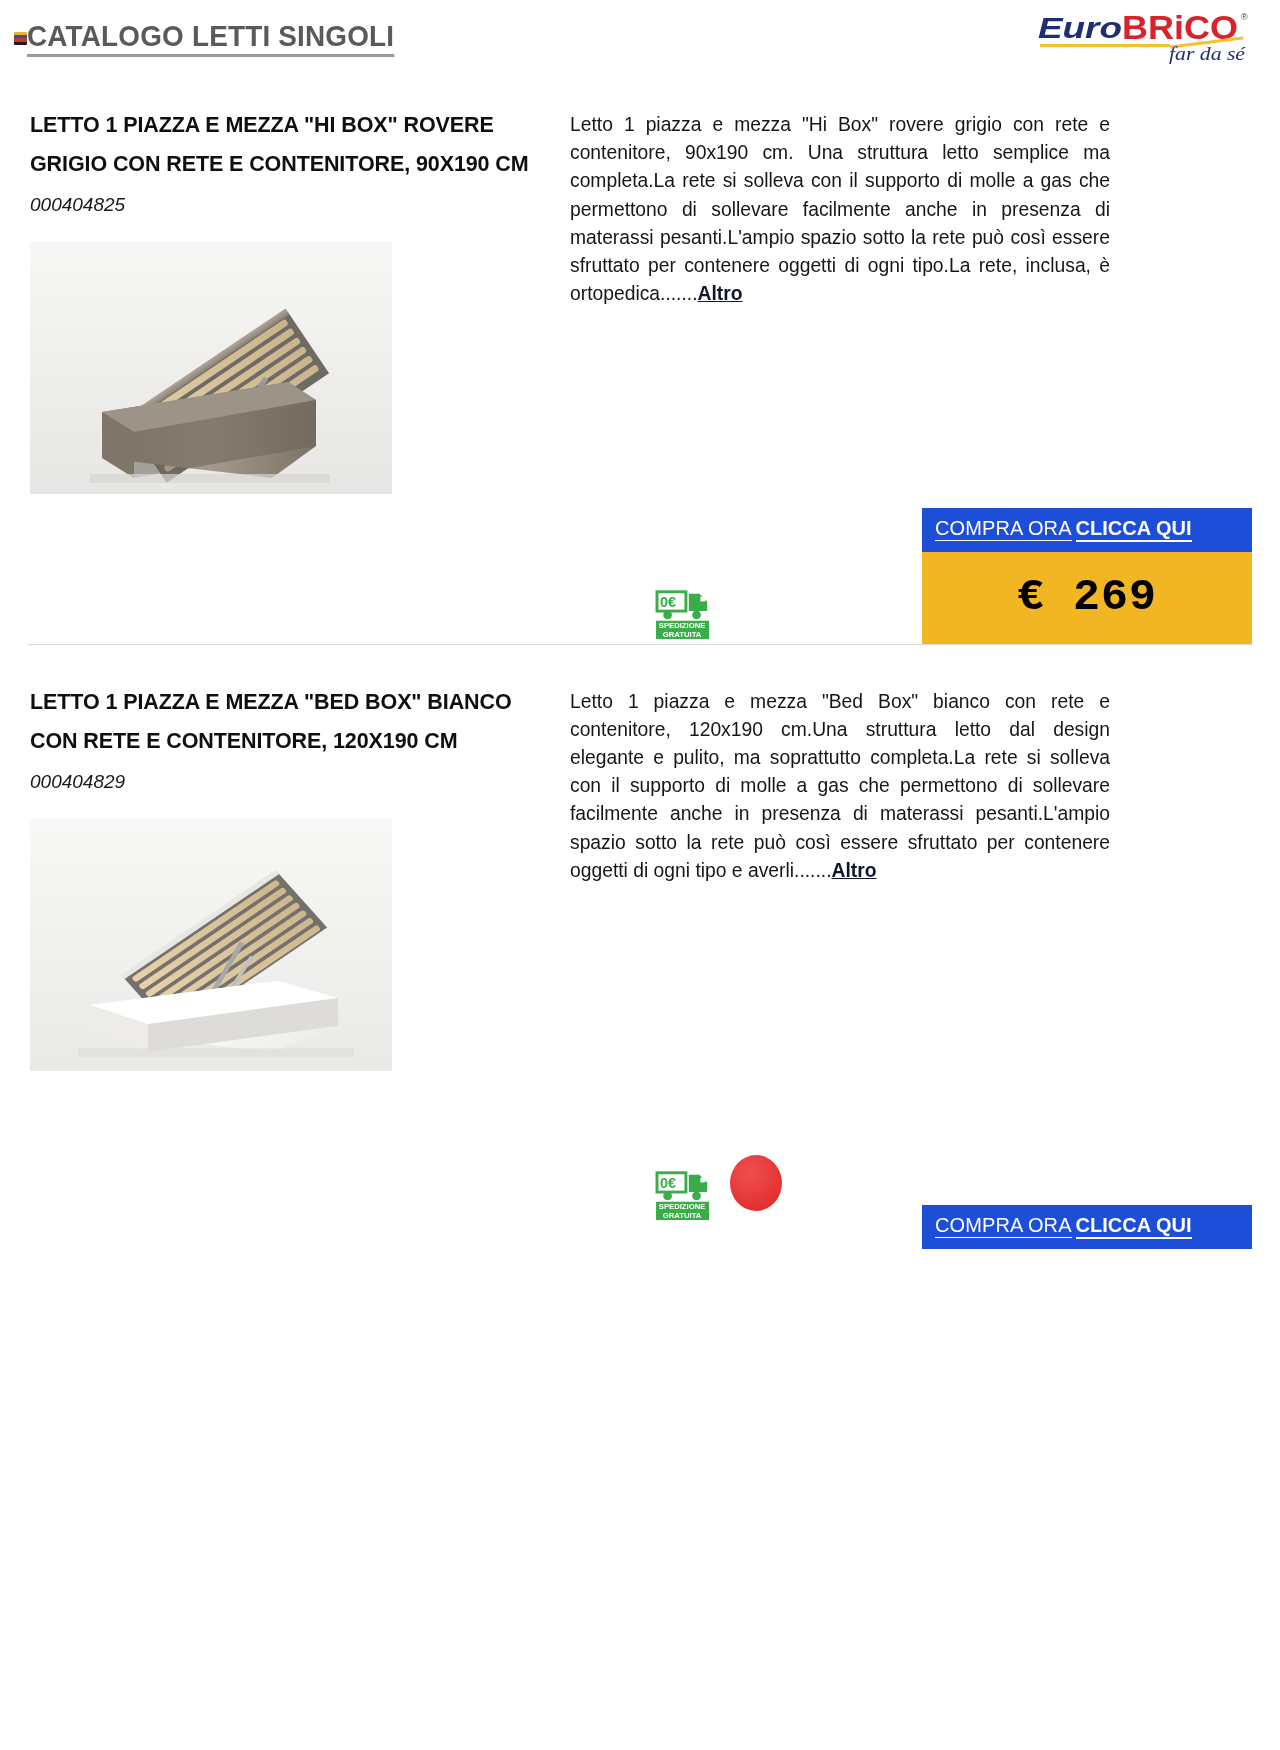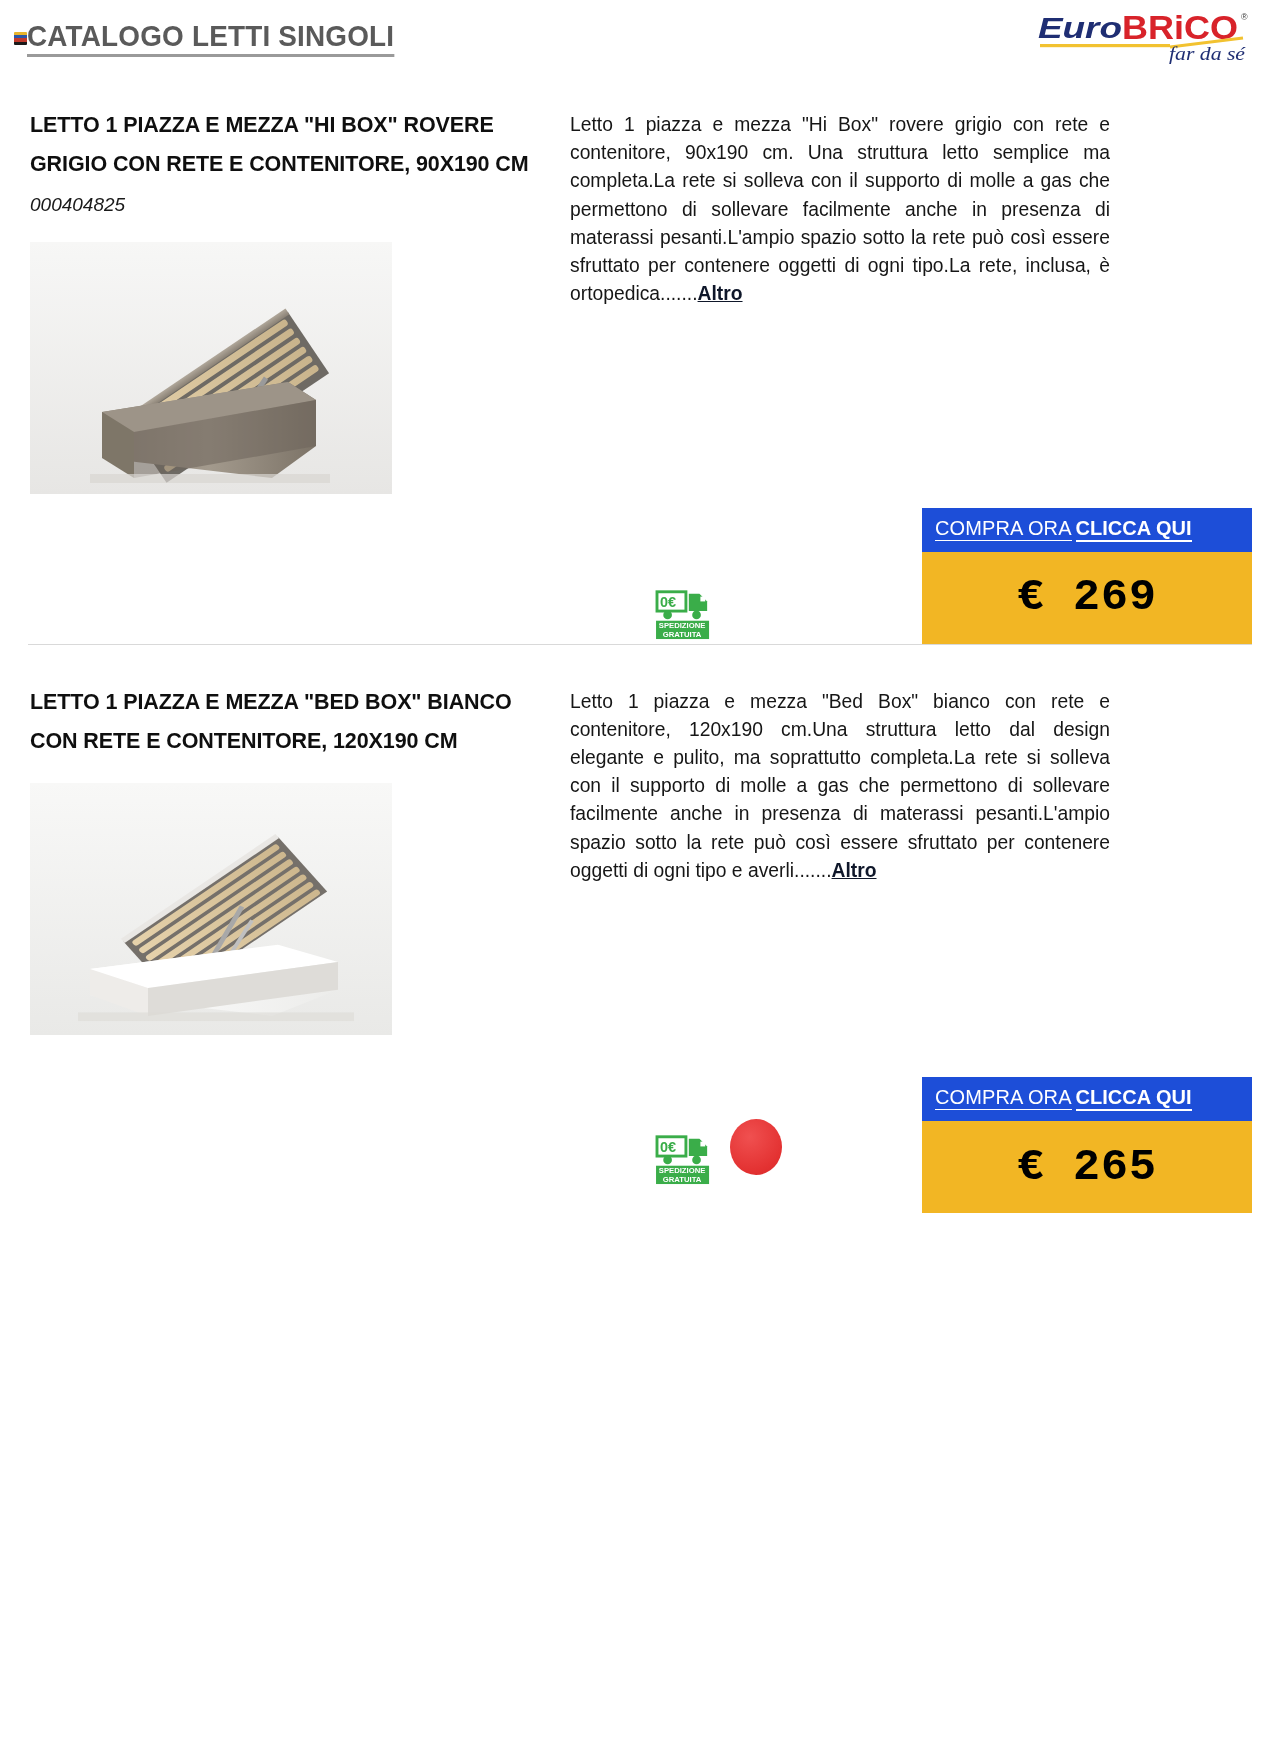--- a/index.html
+++ b/index.html
@@ -179,20 +179,21 @@
       </div>
     </div>
   </div>
 
   <div class="divider"></div>
 
   <div class="product" style="padding-top:38px;">
     <div class="prod-grid">
       <div class="col-left">
         <h2 class="prod-title">LETTO 1 PIAZZA E MEZZA "BED BOX" BIANCO CON RETE E CONTENITORE, 120X190 CM</h2>
+        <div class="prod-code">000404829</div>
 
         <div class="prod-photo">
           <svg viewBox="0 0 362 290" preserveAspectRatio="none" aria-hidden="true">
             <defs>
               <linearGradient id="bgB" x1="0" y1="0" x2="0" y2="1">
                 <stop offset="0" stop-color="#f8f8f7"></stop>
                   <stop offset="1" stop-color="#e9e9e7"></stop>
               </linearGradient>
               <linearGradient id="whiteTop" x1="0" y1="0" x2="1" y2="0">
                 <stop offset="0" stop-color="#ffffff"></stop>
@@ -252,20 +253,17 @@
           <text x="28" y="53" text-anchor="middle" font-family="Liberation Sans, sans-serif" font-weight="bold" font-size="8" fill="#ffffff">GRATUITA</text>
         </svg>
       </div>
 
       <div class="red-dot" style="bottom:32px;"></div>
 
       <div class="buybox" style="bottom:-6px;">
         <div class="buybox-head">
           <span class="line compra">COMPRA ORA</span><span class="line clicca">CLICCA QUI</span>
         </div>
-        <div class="buybox-price">
-          <span class="price-text">€ 265</span>
-        </div>
       </div>
     </div>
   </div>
 
 </div>
 
 </body></html>

